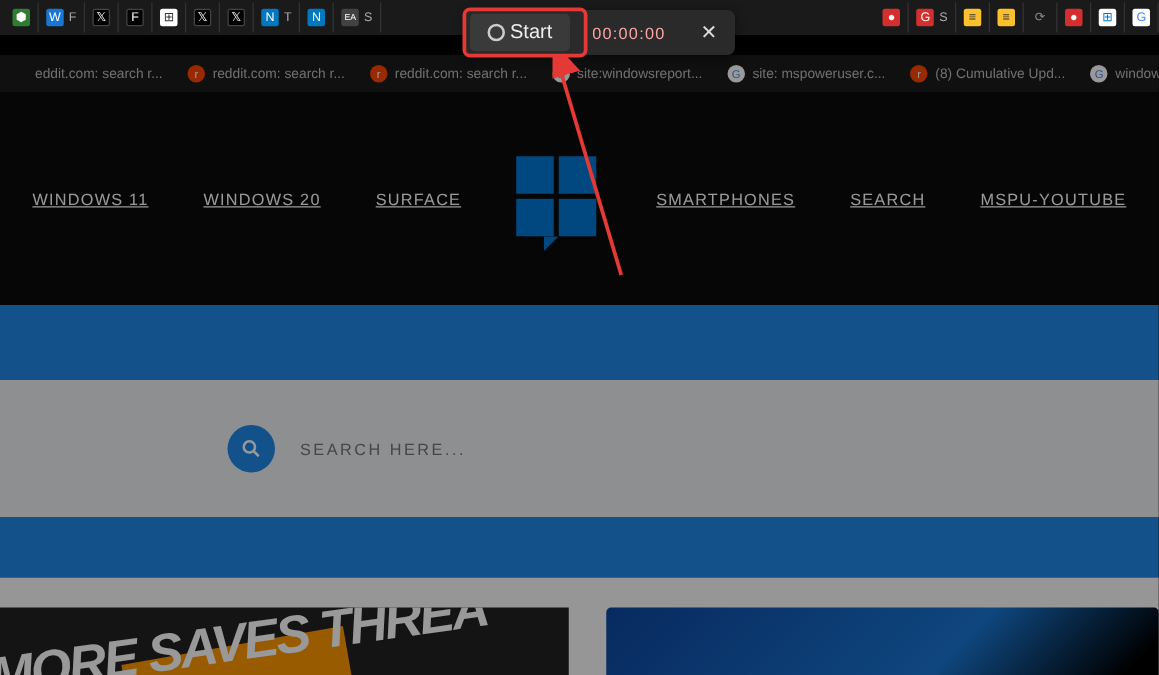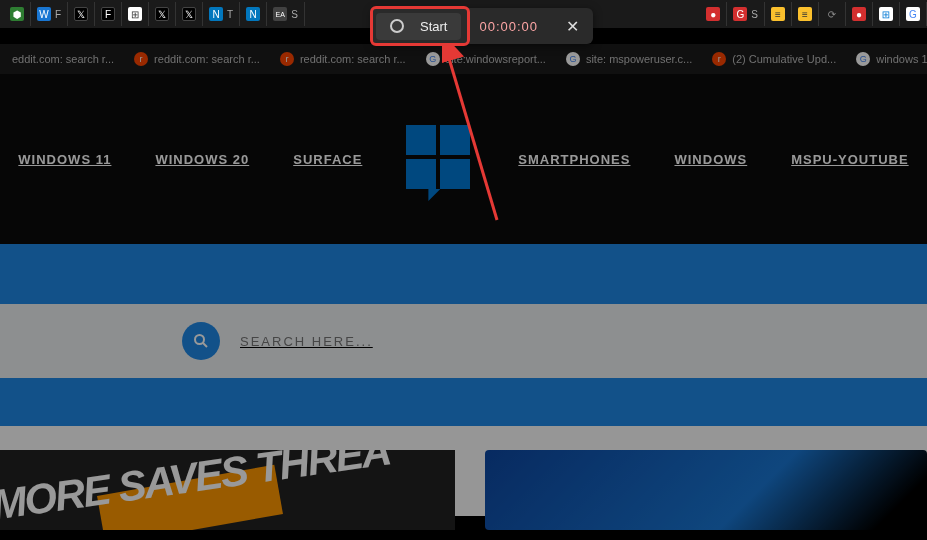--- a/index.html
+++ b/index.html
@@ -13,45 +13,45 @@
   .fx { background: #000; color: #fff; border: 1px solid #444; }
   .fm { background: #fff; color: #333; }
   .fn { background: #0277bd; color: #fff; }
   .fe { background: #424242; color: #fff; }
   .fr { background: #d32f2f; color: #fff; font-size: 9px; }
   .fy { background: #fbc02d; color: #333; }
   .fwi { background: #fff; color: #0078d4; }
   .fgo { background: #fff; color: #4285f4; }
   
   .recorder { position: absolute; top: 8px; left: 372px; background: #2a2a2a; border-radius: 6px; display: flex; align-items: center; box-shadow: 0 2px 8px rgba(0,0,0,0.5); z-index: 100; height: 36px; }
-  .start-btn { background: #3a3a3a; border-radius: 4px; margin: 4px; padding: 6px 14px; display: flex; align-items: center; gap: 16px; color: #eee; font-size: 13px; cursor: pointer; }
+  .start-btn { background: #3a3a3a; border-radius: 4px; margin: 4px; padding: 6px 14px; display: flex; align-items: center; gap: 4px; color: #eee; font-size: 16px; cursor: pointer; }
   .start-btn .rec-icon { width: 14px; height: 14px; border: 2px solid #ccc; border-radius: 50%; }
   .timer { color: #fca5a5; font-size: 13px; padding: 0 14px; letter-spacing: 1px; }
   .close-btn { color: #ddd; padding: 0 14px; font-size: 16px; cursor: pointer; }
   
   .highlight-box { position: absolute; top: 6px; left: 370px; width: 100px; height: 40px; border: 3px solid #e53935; border-radius: 6px; z-index: 101; pointer-events: none; }
   
-  .bookmarks { height: 30px; background: #1c1c1c; display: flex; align-items: center; gap: 4px; padding: 0 4px; margin-top: 16px; overflow: hidden; }
+  .bookmarks { height: 30px; background: #1c1c1c; display: flex; align-items: center; gap: 4px; padding: 0 20px; margin-top: 16px; overflow: hidden; }
   .bookmark { display: flex; align-items: center; gap: 6px; font-size: 11px; color: #bbb; padding: 0 8px; white-space: nowrap; }
   .bookmark .bicon { width: 14px; height: 14px; border-radius: 50%; display: flex; align-items: center; justify-content: center; font-size: 9px; }
   .bi-r { background: #ff4500; color: #fff; }
   .bi-g { background: #fff; color: #4285f4; }
   
   .page { background: #000; position: relative; }
   .dim-overlay { position: absolute; top: 0; left: 0; right: 0; bottom: 0; background: rgba(0,0,0,0.4); pointer-events: none; z-index: 50; }
   
   .nav-bar { height: 170px; background: #0a0a0a; display: flex; align-items: center; justify-content: center; gap: 44px; position: relative; }
-  .nav-link { color: #fff; font-size: 13px; font-weight: bold; text-decoration: underline; letter-spacing: 1px; }
+  .nav-link { color: #fff; font-size: 13px; font-weight: normal; text-decoration: underline; letter-spacing: 1px; }
   .logo { width: 68px; height: 68px; position: relative; }
   .logo-grid { display: grid; grid-template-columns: 1fr 1fr; gap: 4px; width: 64px; height: 64px; }
   .logo-sq { background: #0078d4; }
   .logo-tail { position: absolute; bottom: -8px; left: 22px; width: 12px; height: 12px; background: #0078d4; clip-path: polygon(0 0, 100% 0, 0 100%); }
   
   .blue-band { height: 60px; background: #1e88e5; }
-  .search-band { height: 74px; background: #eceff1; display: flex; align-items: center; padding-left: 182px; gap: 20px; text-decoration: underline; }
+  .search-band { height: 110px; background: #eceff1; display: flex; align-items: center; padding-left: 182px; gap: 20px; }
   .search-circle { width: 38px; height: 38px; background: #1e88e5; border-radius: 50%; display: flex; align-items: center; justify-content: center; }
   .search-input { border: none; background: transparent; font-size: 13px; letter-spacing: 2px; color: #555; outline: none; font-family: inherit; text-transform: uppercase; width: 200px; }
   .blue-band2 { height: 48px; background: #1e88e5; }
   
   .content-row { display: flex; gap: 30px; padding: 24px 0 0 0; background: #fafafa; height: 90px; }
   .card1 { width: 455px; height: 80px; background: #222; position: relative; overflow: hidden; }
   .card1-text { position: absolute; color: #fff; font-size: 42px; font-weight: 900; font-style: italic; letter-spacing: -2px; transform: rotate(-8deg); top: 4px; left: -10px; white-space: nowrap; }
   .card1-accent { position: absolute; background: #ff9800; width: 180px; height: 50px; transform: rotate(-10deg); top: 30px; left: 100px; }
   .card2 { flex: 1; height: 80px; background: linear-gradient(135deg, #0d47a1, #1976d2 60%, #000 90%); border-radius: 4px; }
   
@@ -159,21 +159,21 @@
   <div class="bookmark">
       <span class="bicon bi-g">G</span>
       <span>site:windowsreport...</span>
     </div>
   <div class="bookmark">
       <span class="bicon bi-g">G</span>
       <span>site: mspoweruser.c...</span>
     </div>
   <div class="bookmark">
       <span class="bicon bi-r">r</span>
-      <span>(2) Cumulative Upd...</span>
+      <span>(8) Cumulative Upd...</span>
     </div>
   <div class="bookmark">
       <span class="bicon bi-g">G</span>
       <span>windows 11 - Goog...</span>
     </div>
 </div>
 
 <div class="page">
   <div class="nav-bar">
     <a class="nav-link">WINDOWS 11</a>
@@ -182,21 +182,21 @@
     <div class="logo">
       <div class="logo-grid">
         <div class="logo-sq"></div>
           <div class="logo-sq"></div>
           <div class="logo-sq"></div>
           <div class="logo-sq"></div>
       </div>
       <div class="logo-tail"></div>
     </div>
     <a class="nav-link">SMARTPHONES</a>
-    <a class="nav-link">WINDOWS</a>
+    <a class="nav-link">SEARCH</a>
     <a class="nav-link">MSPU-YOUTUBE</a>
   </div>
 
   <div class="blue-band"></div>
   <div class="search-band">
     <div class="search-circle">
       <svg width="16" height="16" viewBox="0 0 16 16">
         <circle cx="6.5" cy="6.5" r="4.5" stroke="#fff" stroke-width="2" fill="none"></circle>
         <line x1="10" y1="10" x2="14" y2="14" stroke="#fff" stroke-width="2"></line>
       </svg>

